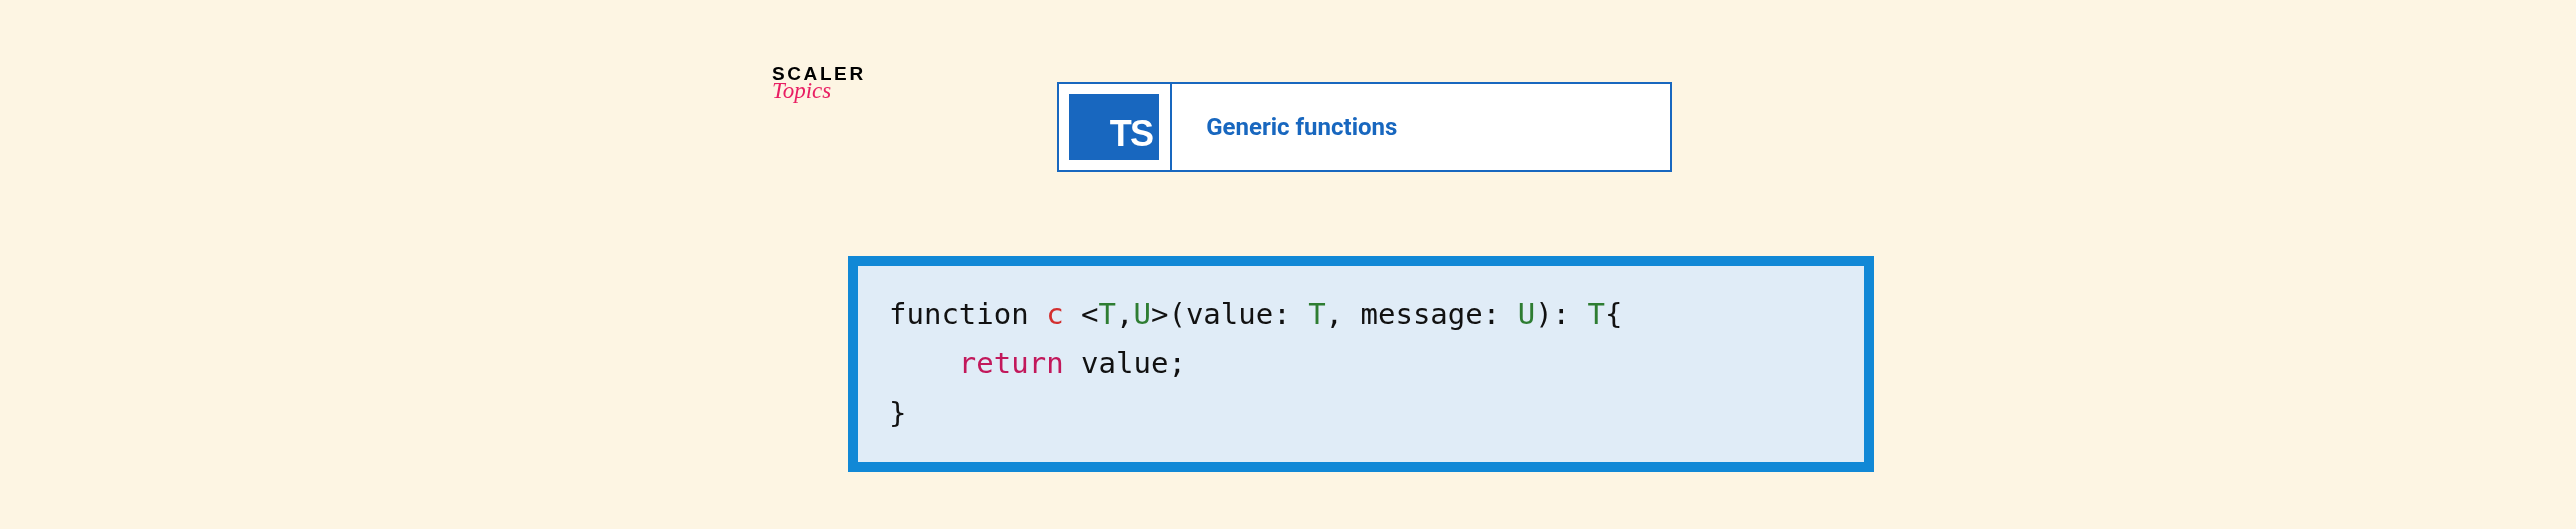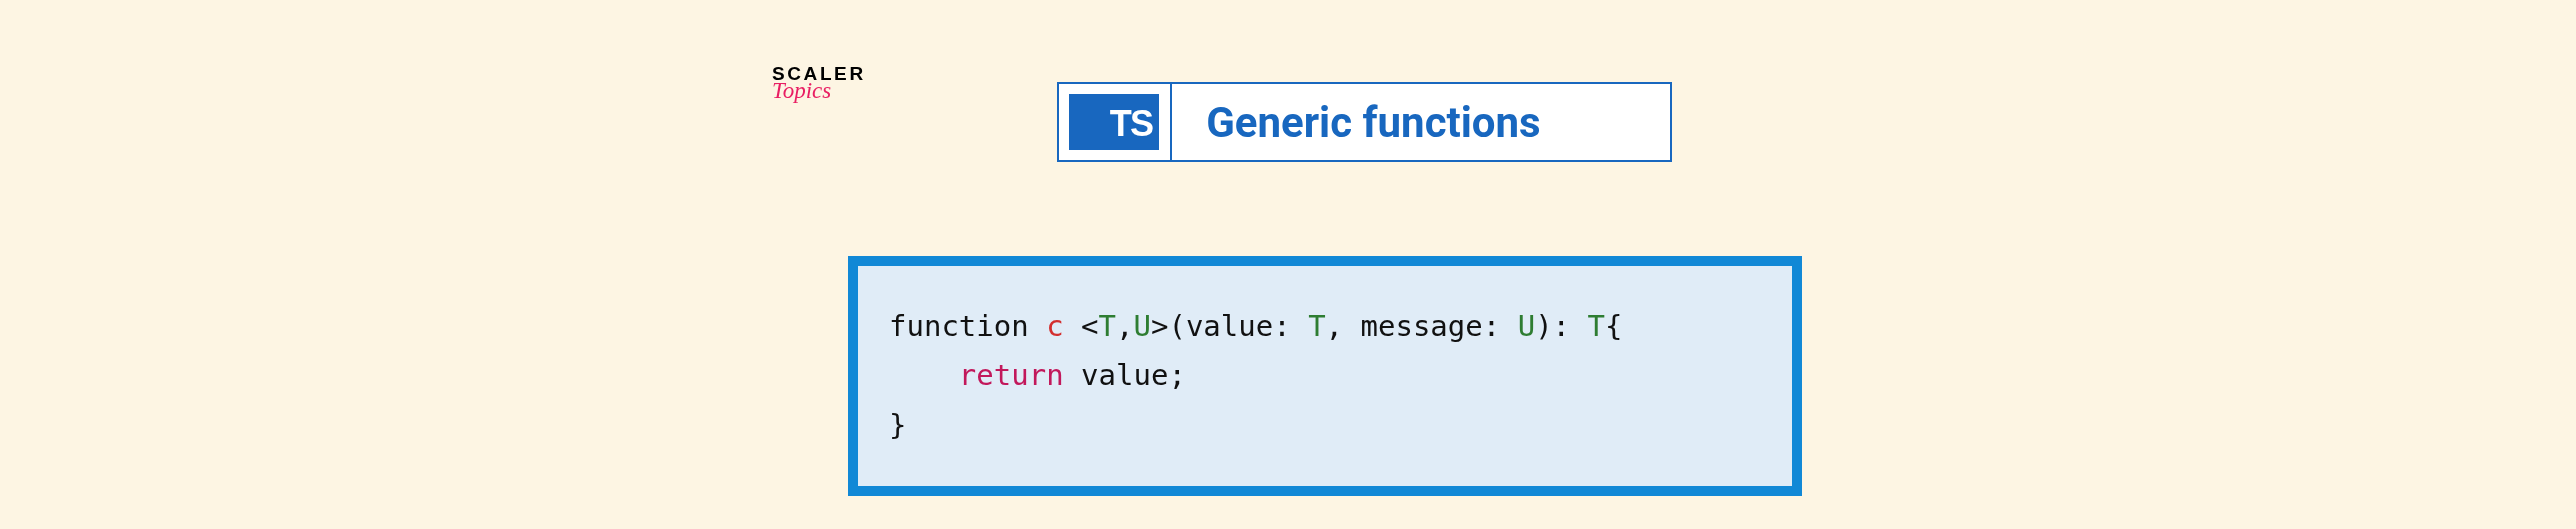--- a/index.html
+++ b/index.html
@@ -40,21 +40,21 @@
       margin-top: -6.9px;
       font-weight: 400;
       font-style: italic;
     }
     
     .header-box {
       position: absolute;
       left: 1057px;
       top: 82px;
       width: 615px;
-      height: 80px;
+      height: 90px;
       border: 2.6px solid #1867bf;
       background: #fff;
       display: flex;
       align-items: stretch;
     }
     
     .ts-badge {
       width: 90px;
       background: #1867bf;
       display: flex;
@@ -75,33 +75,33 @@
     .header-divider {
       width: 2.6px;
       background: #1867bf;
     }
     
     .header-title {
       flex: 1;
       display: flex;
       align-items: center;
       padding-left: 34px;
-      font-size: 42px;
+      font-size: 24px;
       font-weight: 700;
       color: #1867bf;
     }
     
     .code-block {
       position: absolute;
       left: 848px;
       top: 256px;
-      width: 954px;
+      width: 1026px;
       border: 10.3px solid #1188d6;
       background: #e0ecf7;
-      padding: 36px 31px;
+      padding: 24px 31px;
     }
     
     .code-block pre {
       font-family: "Menlo", "Consolas", monospace;
       font-size: 29px;
       line-height: 1.7;
       white-space: pre;
     }
     
     .c-keyword { color: #111; }

